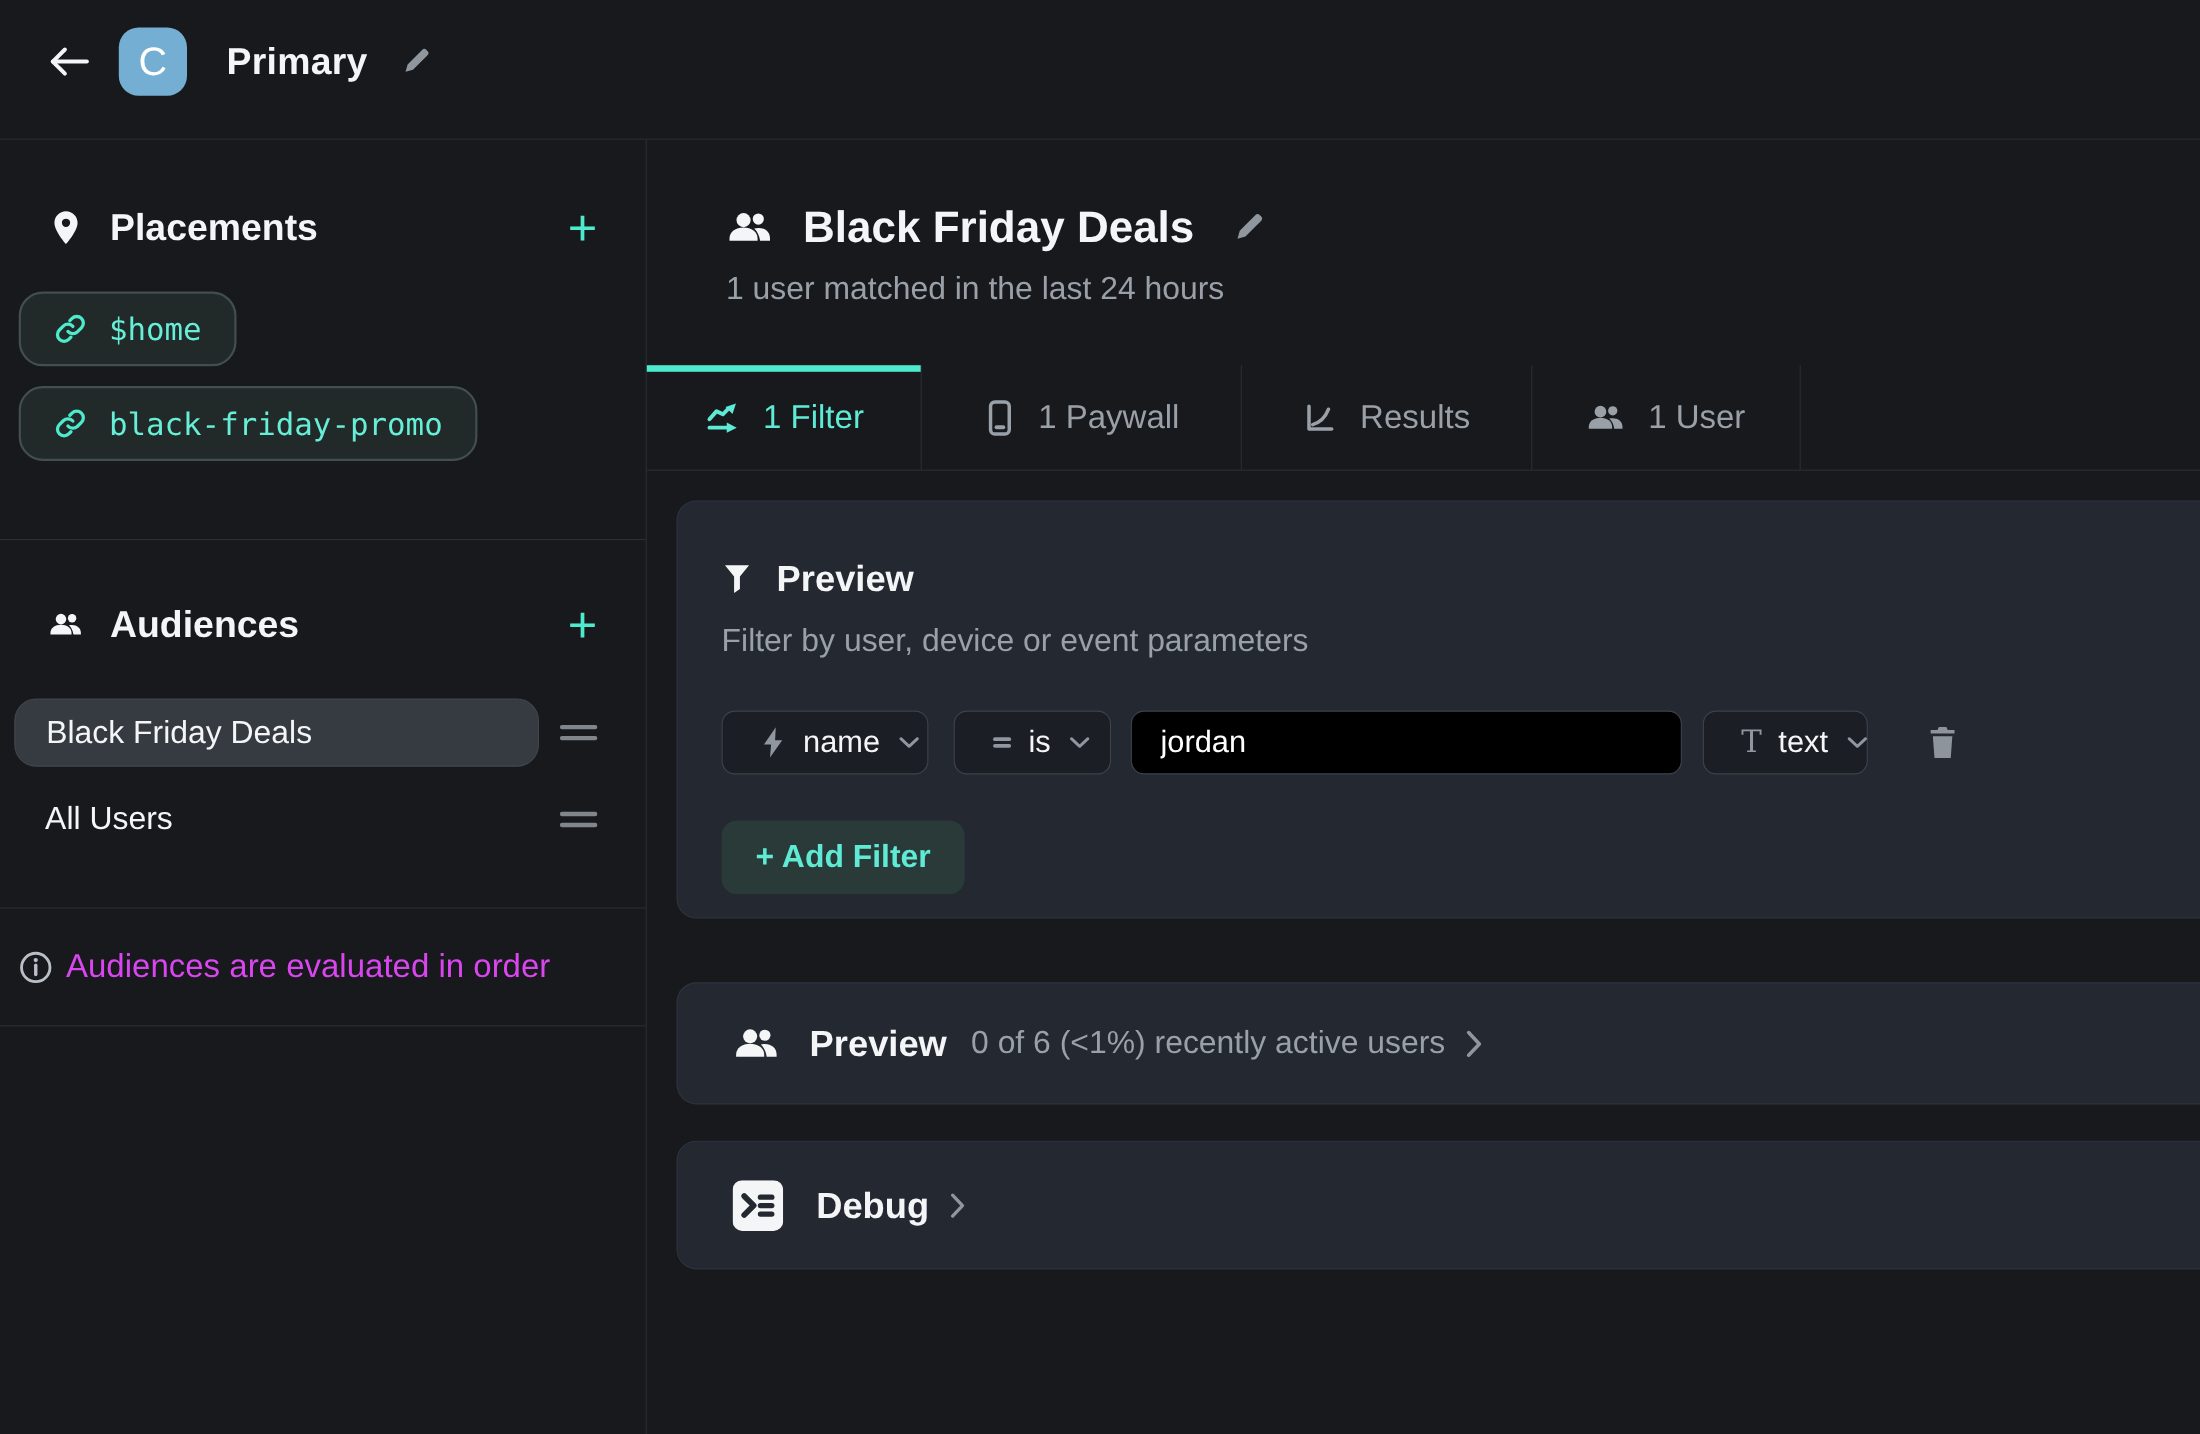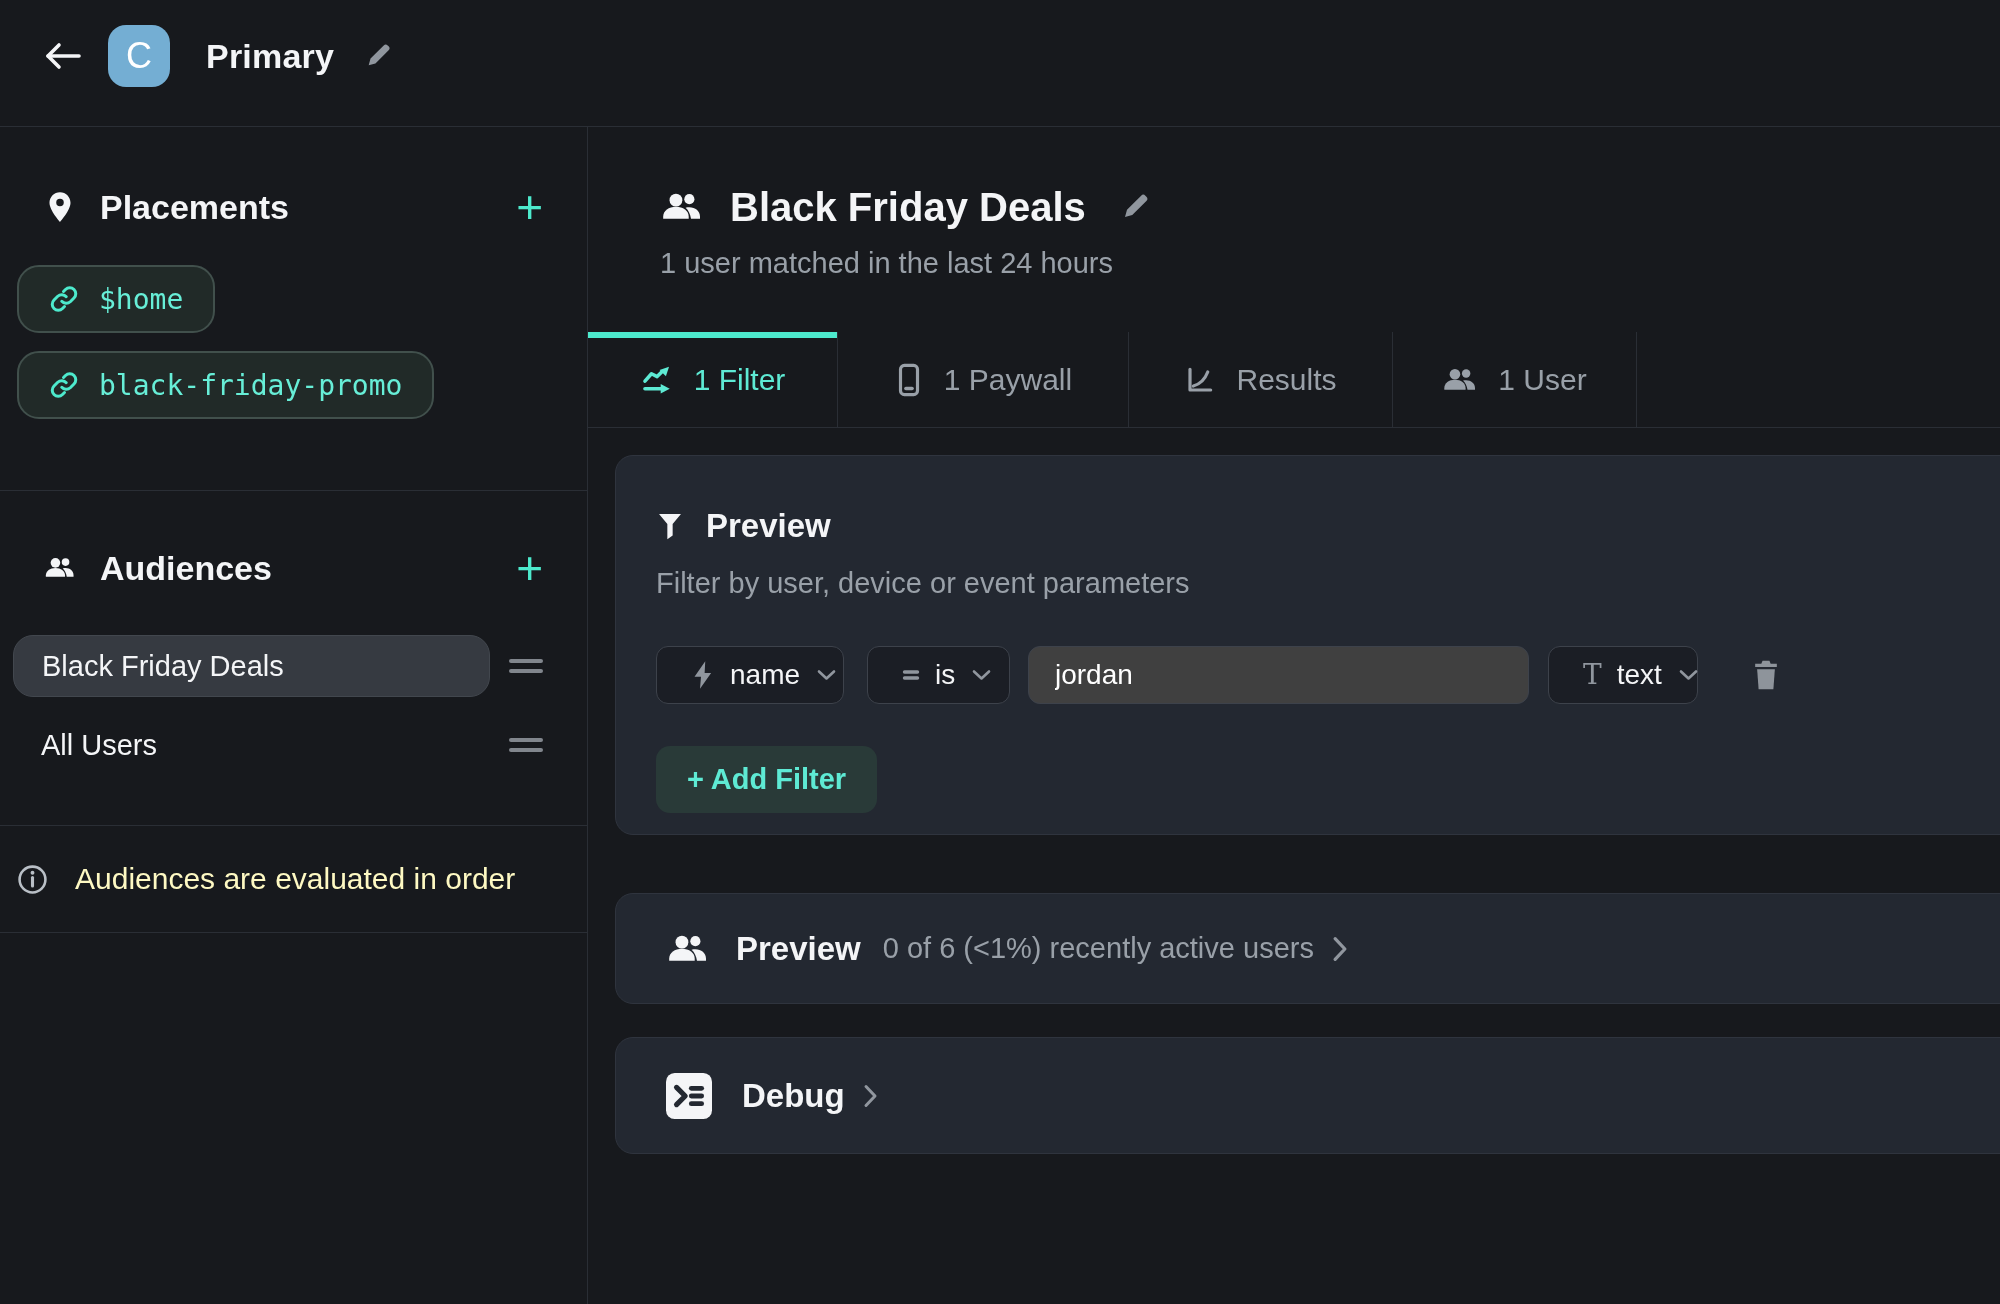--- a/index.html
+++ b/index.html
@@ -57,22 +57,22 @@
   .aud-plain {
     margin-left:41px; height:56px; display:flex; align-items:center;
     font-size:29px; cursor:pointer;
   }
   .aud-row + .aud-row { margin-top:20px; }
   .drag-handle { margin-left:auto; margin-right:44px; cursor:grab; width:34px; }
   .drag-handle span { display:block; height:4px; border-radius:2px; background:#81868d; }
   .drag-handle span + span { margin-top:6px; }
   .div-2 { margin-top:52px; }
   .side-note {
-    display:flex; align-items:center; gap:27px;
-    padding:36px 44px 36px 17px; font-size:30px; color:#fef9c3;text-align:center;
+    display:flex; align-items:center; gap:12px;
+    padding:36px 44px 36px 17px; font-size:30px; color:#d946ef;text-align:center;
   }
 
   .main { flex:1; min-width:0; }
   .main-header { display:flex; align-items:center; margin:56px 0 0 72px; height:48px; }
   .main-title { font-size:40px; font-weight:600; margin-left:26px; }
   .main-header .pencil { margin-left:34px; }
   .main-sub { margin:16px 0 0 72px; font-size:29px; color:#99a0a8; height:34px; }
 
   .tabs { display:flex; margin-top:51px; border-bottom:1px solid #2a2e35; height:96px; }
   .tab {
@@ -100,21 +100,21 @@
     height:58px; background:#1b1e25; border:1px solid #3d424b; border-radius:12px;
     display:inline-flex; align-items:center; gap:15px; padding:0 34px;
     color:#f4f5f7; font-size:28px; cursor:pointer;
     font-family:"Liberation Sans", sans-serif;
   }
   .control .chev { margin-left:2px; display:flex; }
   .ctl-param { width:188px; }
   .ctl-op { width:143px; margin-left:23px; }
   .value-input {
     width:501px; height:58px; margin-left:18px;
-    background:#404040; border:1px solid #3d424b; border-radius:12px;
+    background:#000000; border:1px solid #3d424b; border-radius:12px;
     color:#fff; font-size:28px; padding:0 26px;
     font-family:"Liberation Sans", sans-serif;
   }
   .ctl-type { width:150px; margin-left:19px; }
   .t-serif { font-family:"DejaVu Serif", serif; font-size:28px; color:#90969e; line-height:1; }
   .trash-btn { margin-left:53px; background:none; border:none; cursor:pointer; display:flex; padding:0; }
   .add-filter-btn {
     margin-top:42px; width:221px; height:67px; border-radius:14px;
     background:#293a38; border:none; cursor:pointer;
     color:#5eead4; font-size:29px; font-weight:700;

